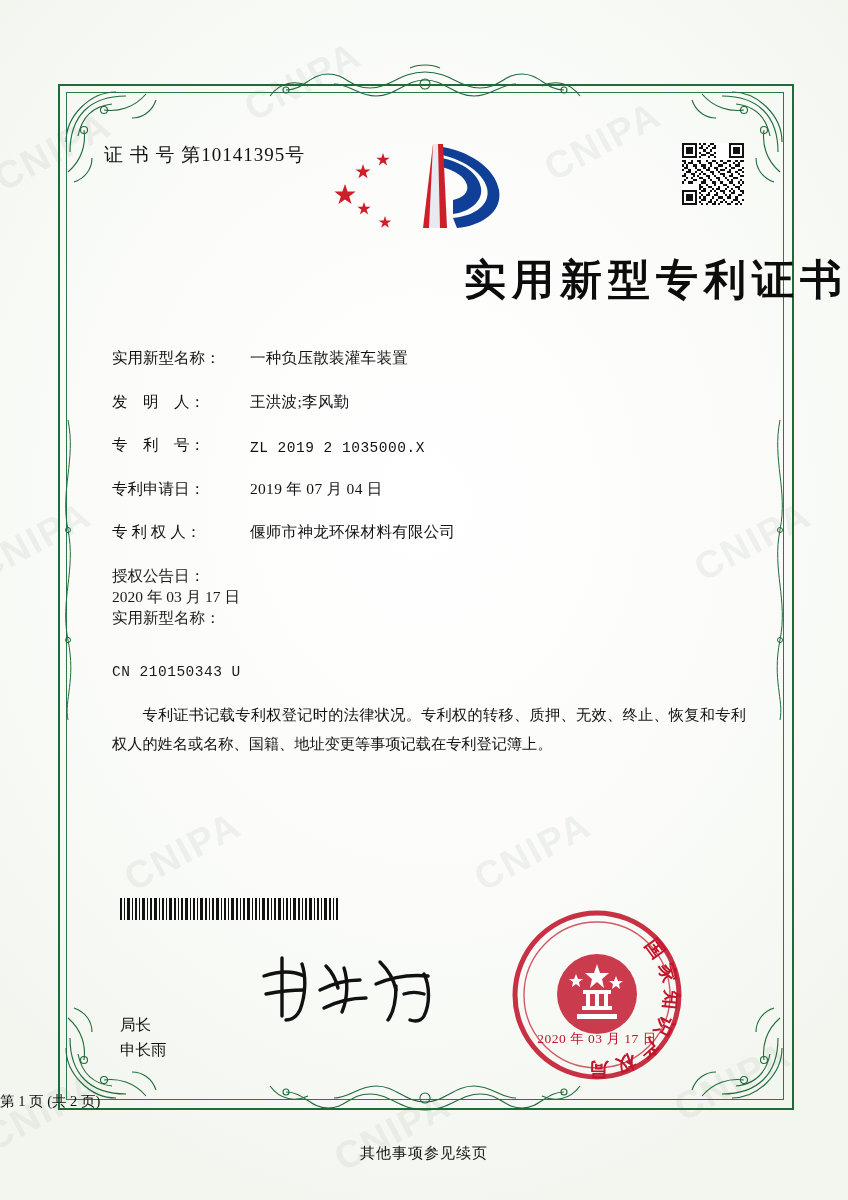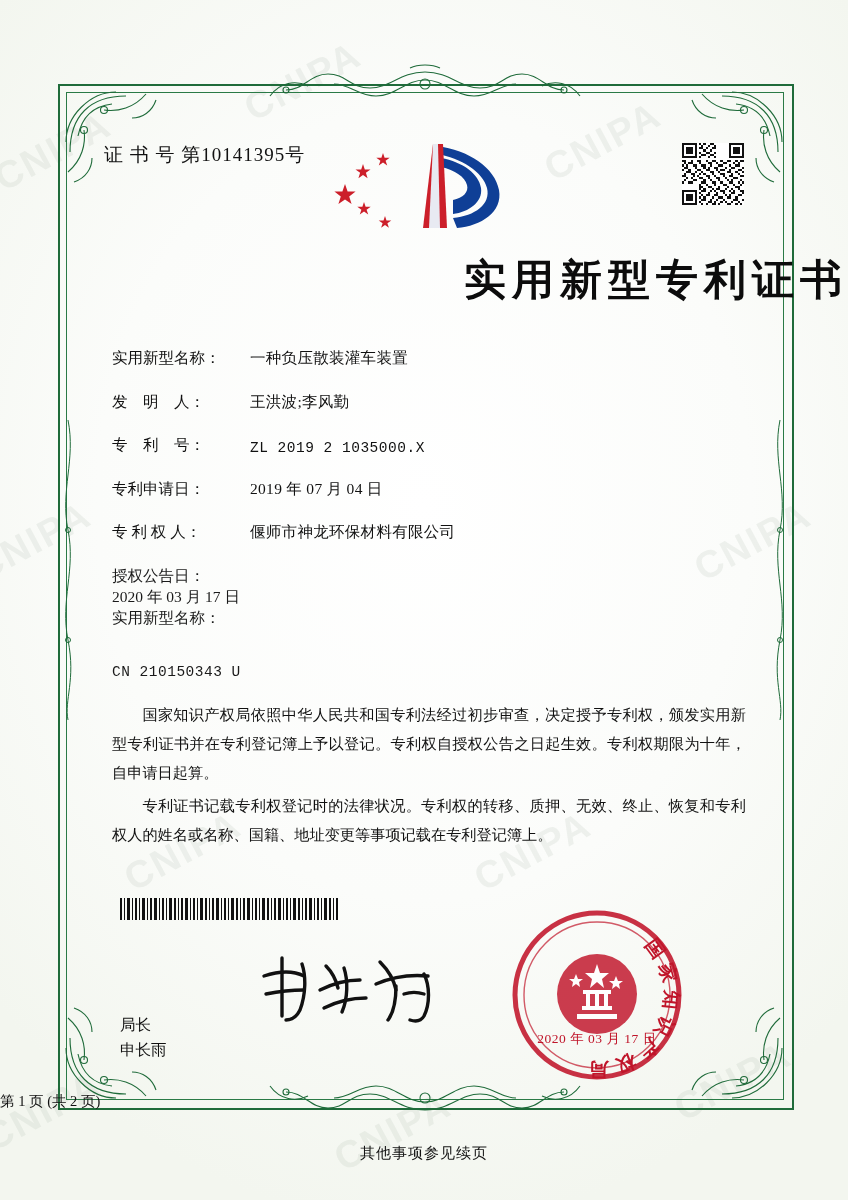--- a/index.html
+++ b/index.html
@@ -600,21 +600,20 @@
       <div class="pubrow">
         <span class="lbl">授权公告日：</span>
         <span class="lbl">2020 年 03 月 17 日</span>
         <span class="gap"></span>
         <span class="lbl">实用新型名称：</span>
         <span class="mono">CN 210150343 U</span>
       </div>
     </div>
 
     <div class="paragraphs">
-      <p>国家知识产权局依照中华人民共和国专利法经过初步审查，决定授予专利权，颁发实用新型专利证书并在专利登记簿上予以登记。专利权自授权公告之日起生效。专利权期限为十年，自申请日起算。</p>
       <p>专利证书记载专利权登记时的法律状况。专利权的转移、质押、无效、终止、恢复和专利权人的姓名或名称、国籍、地址变更等事项记载在专利登记簿上。</p>
     </div>
 
     <svg class="barcode" viewBox="0 0 218 22" shape-rendering="crispEdges">
       <g fill="#111111">
         <rect x="0" y="0" width="2" height="22"></rect>
           <rect x="4" y="0" width="1" height="22"></rect>
         <rect x="7" y="0" width="3" height="22"></rect>
           <rect x="12" y="0" width="1" height="22"></rect>
         <rect x="15" y="0" width="2" height="22"></rect>

